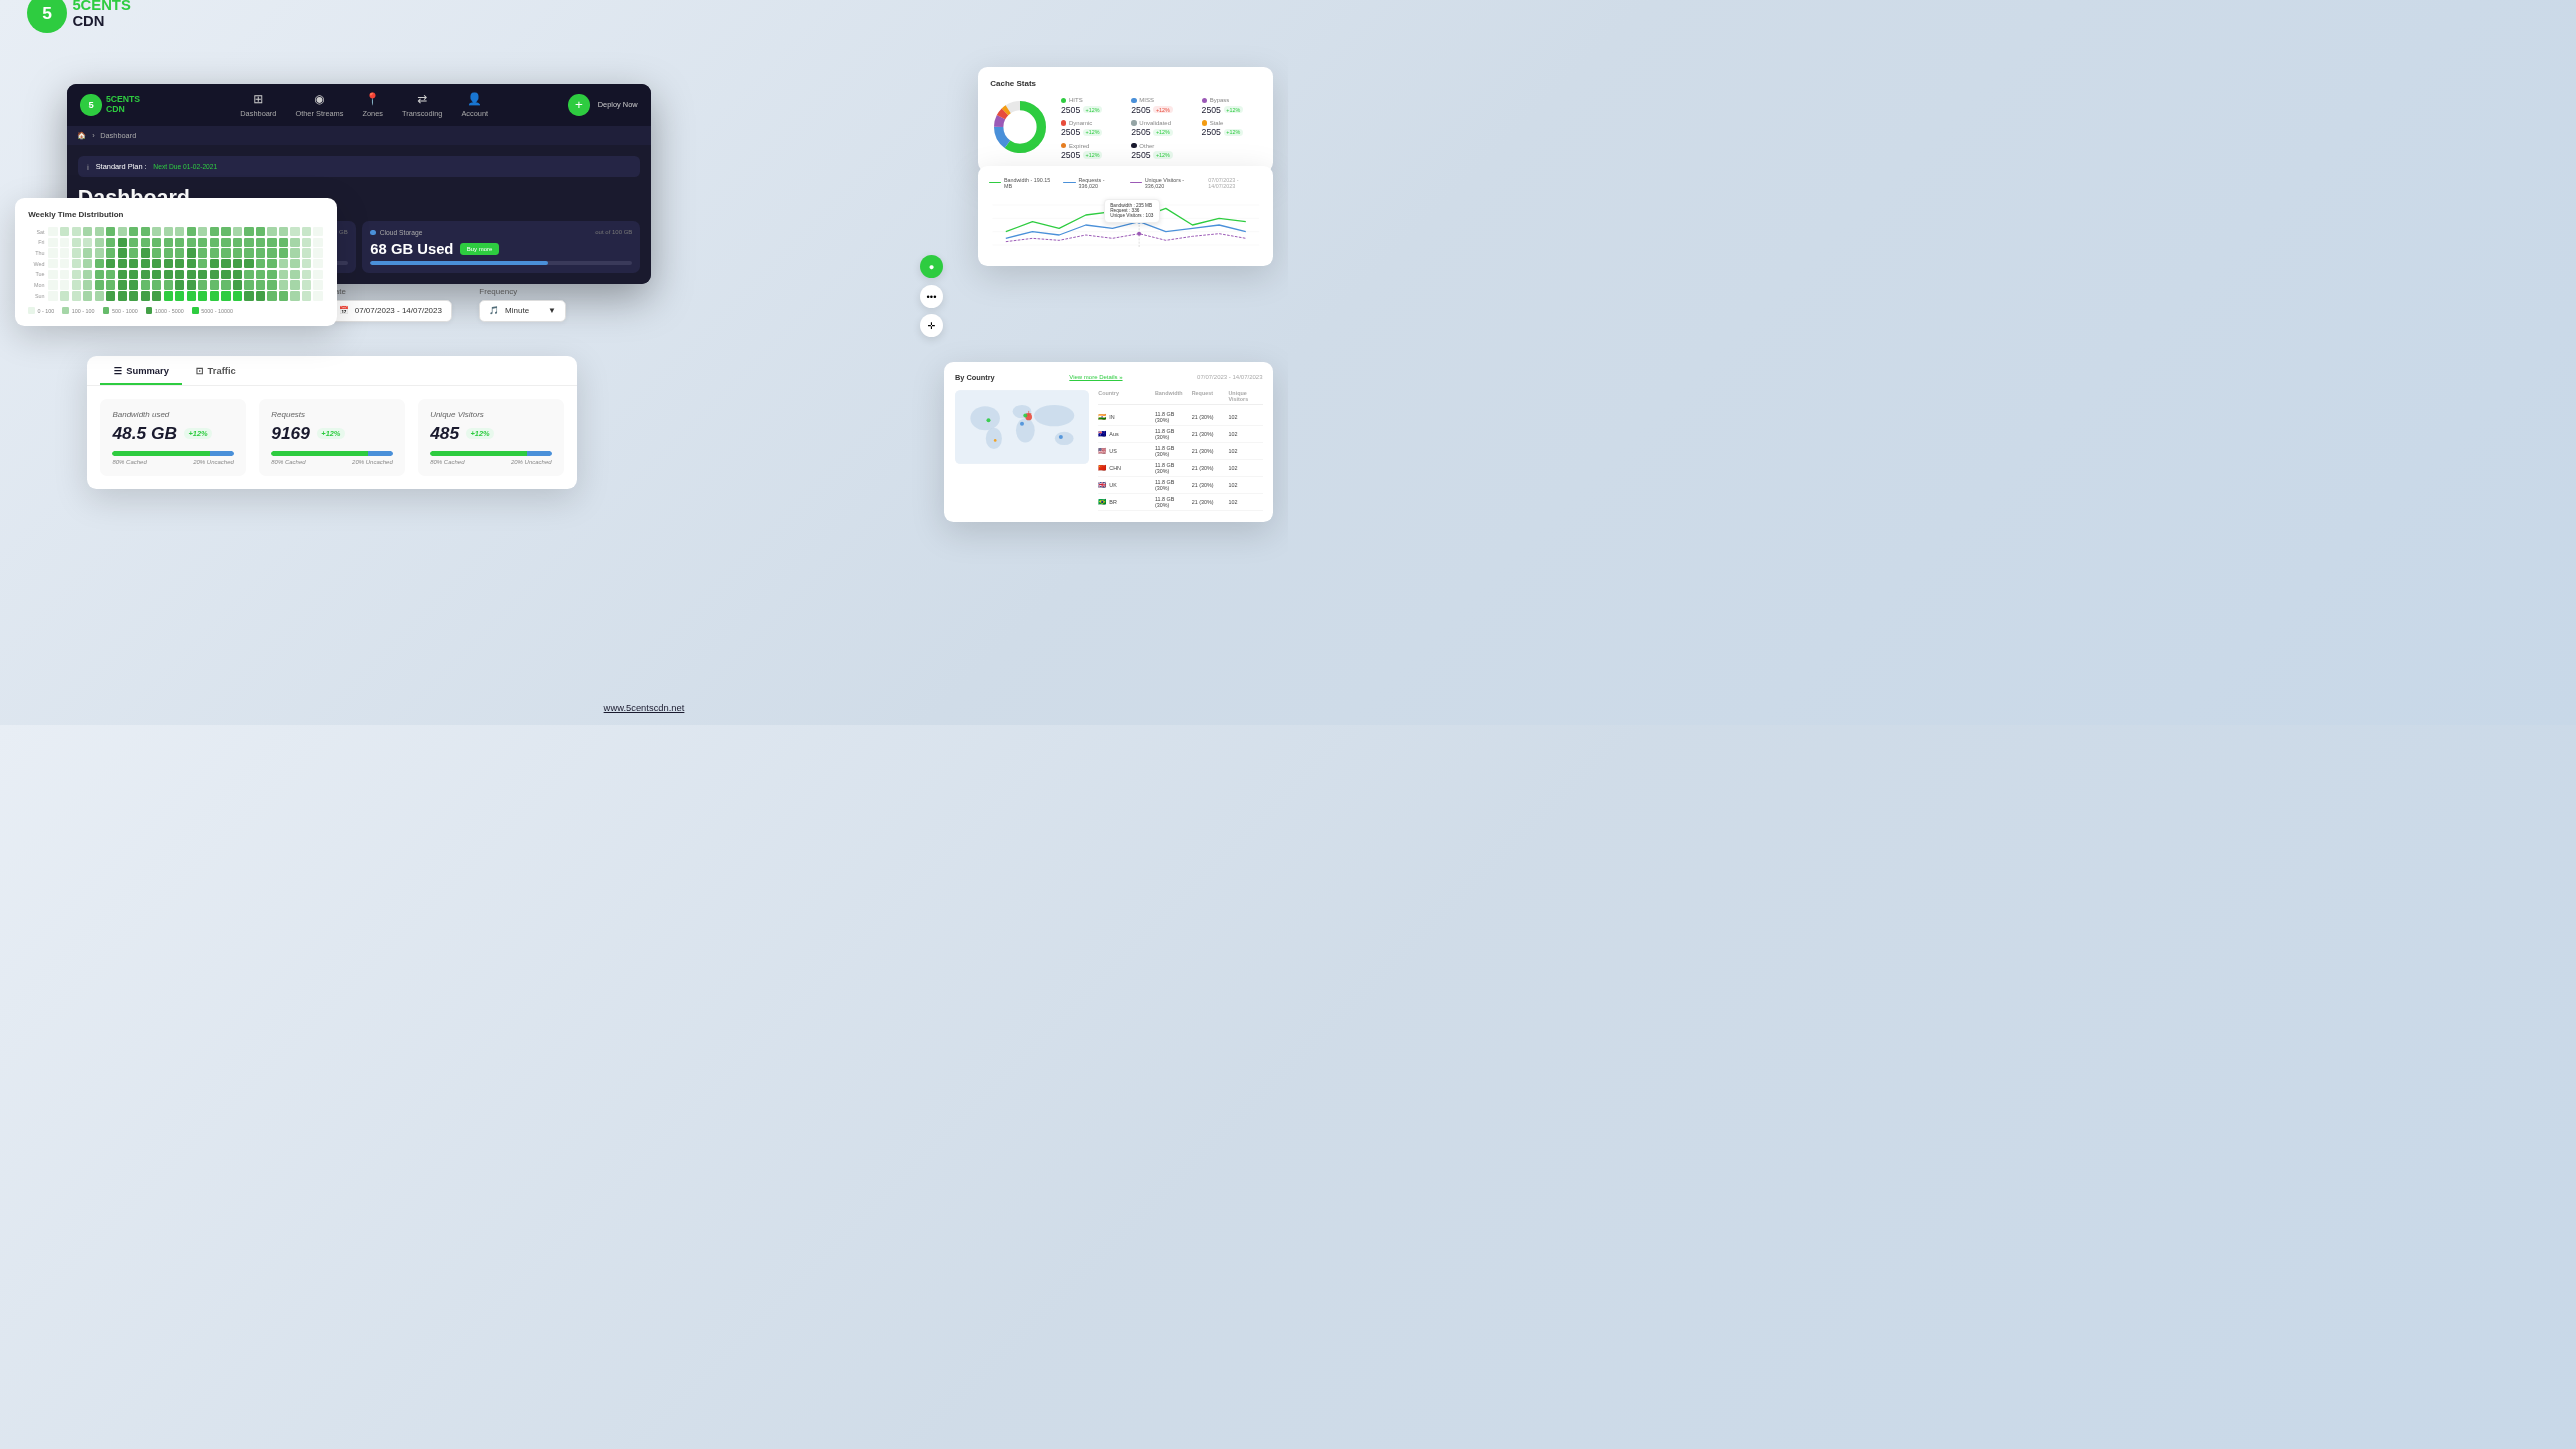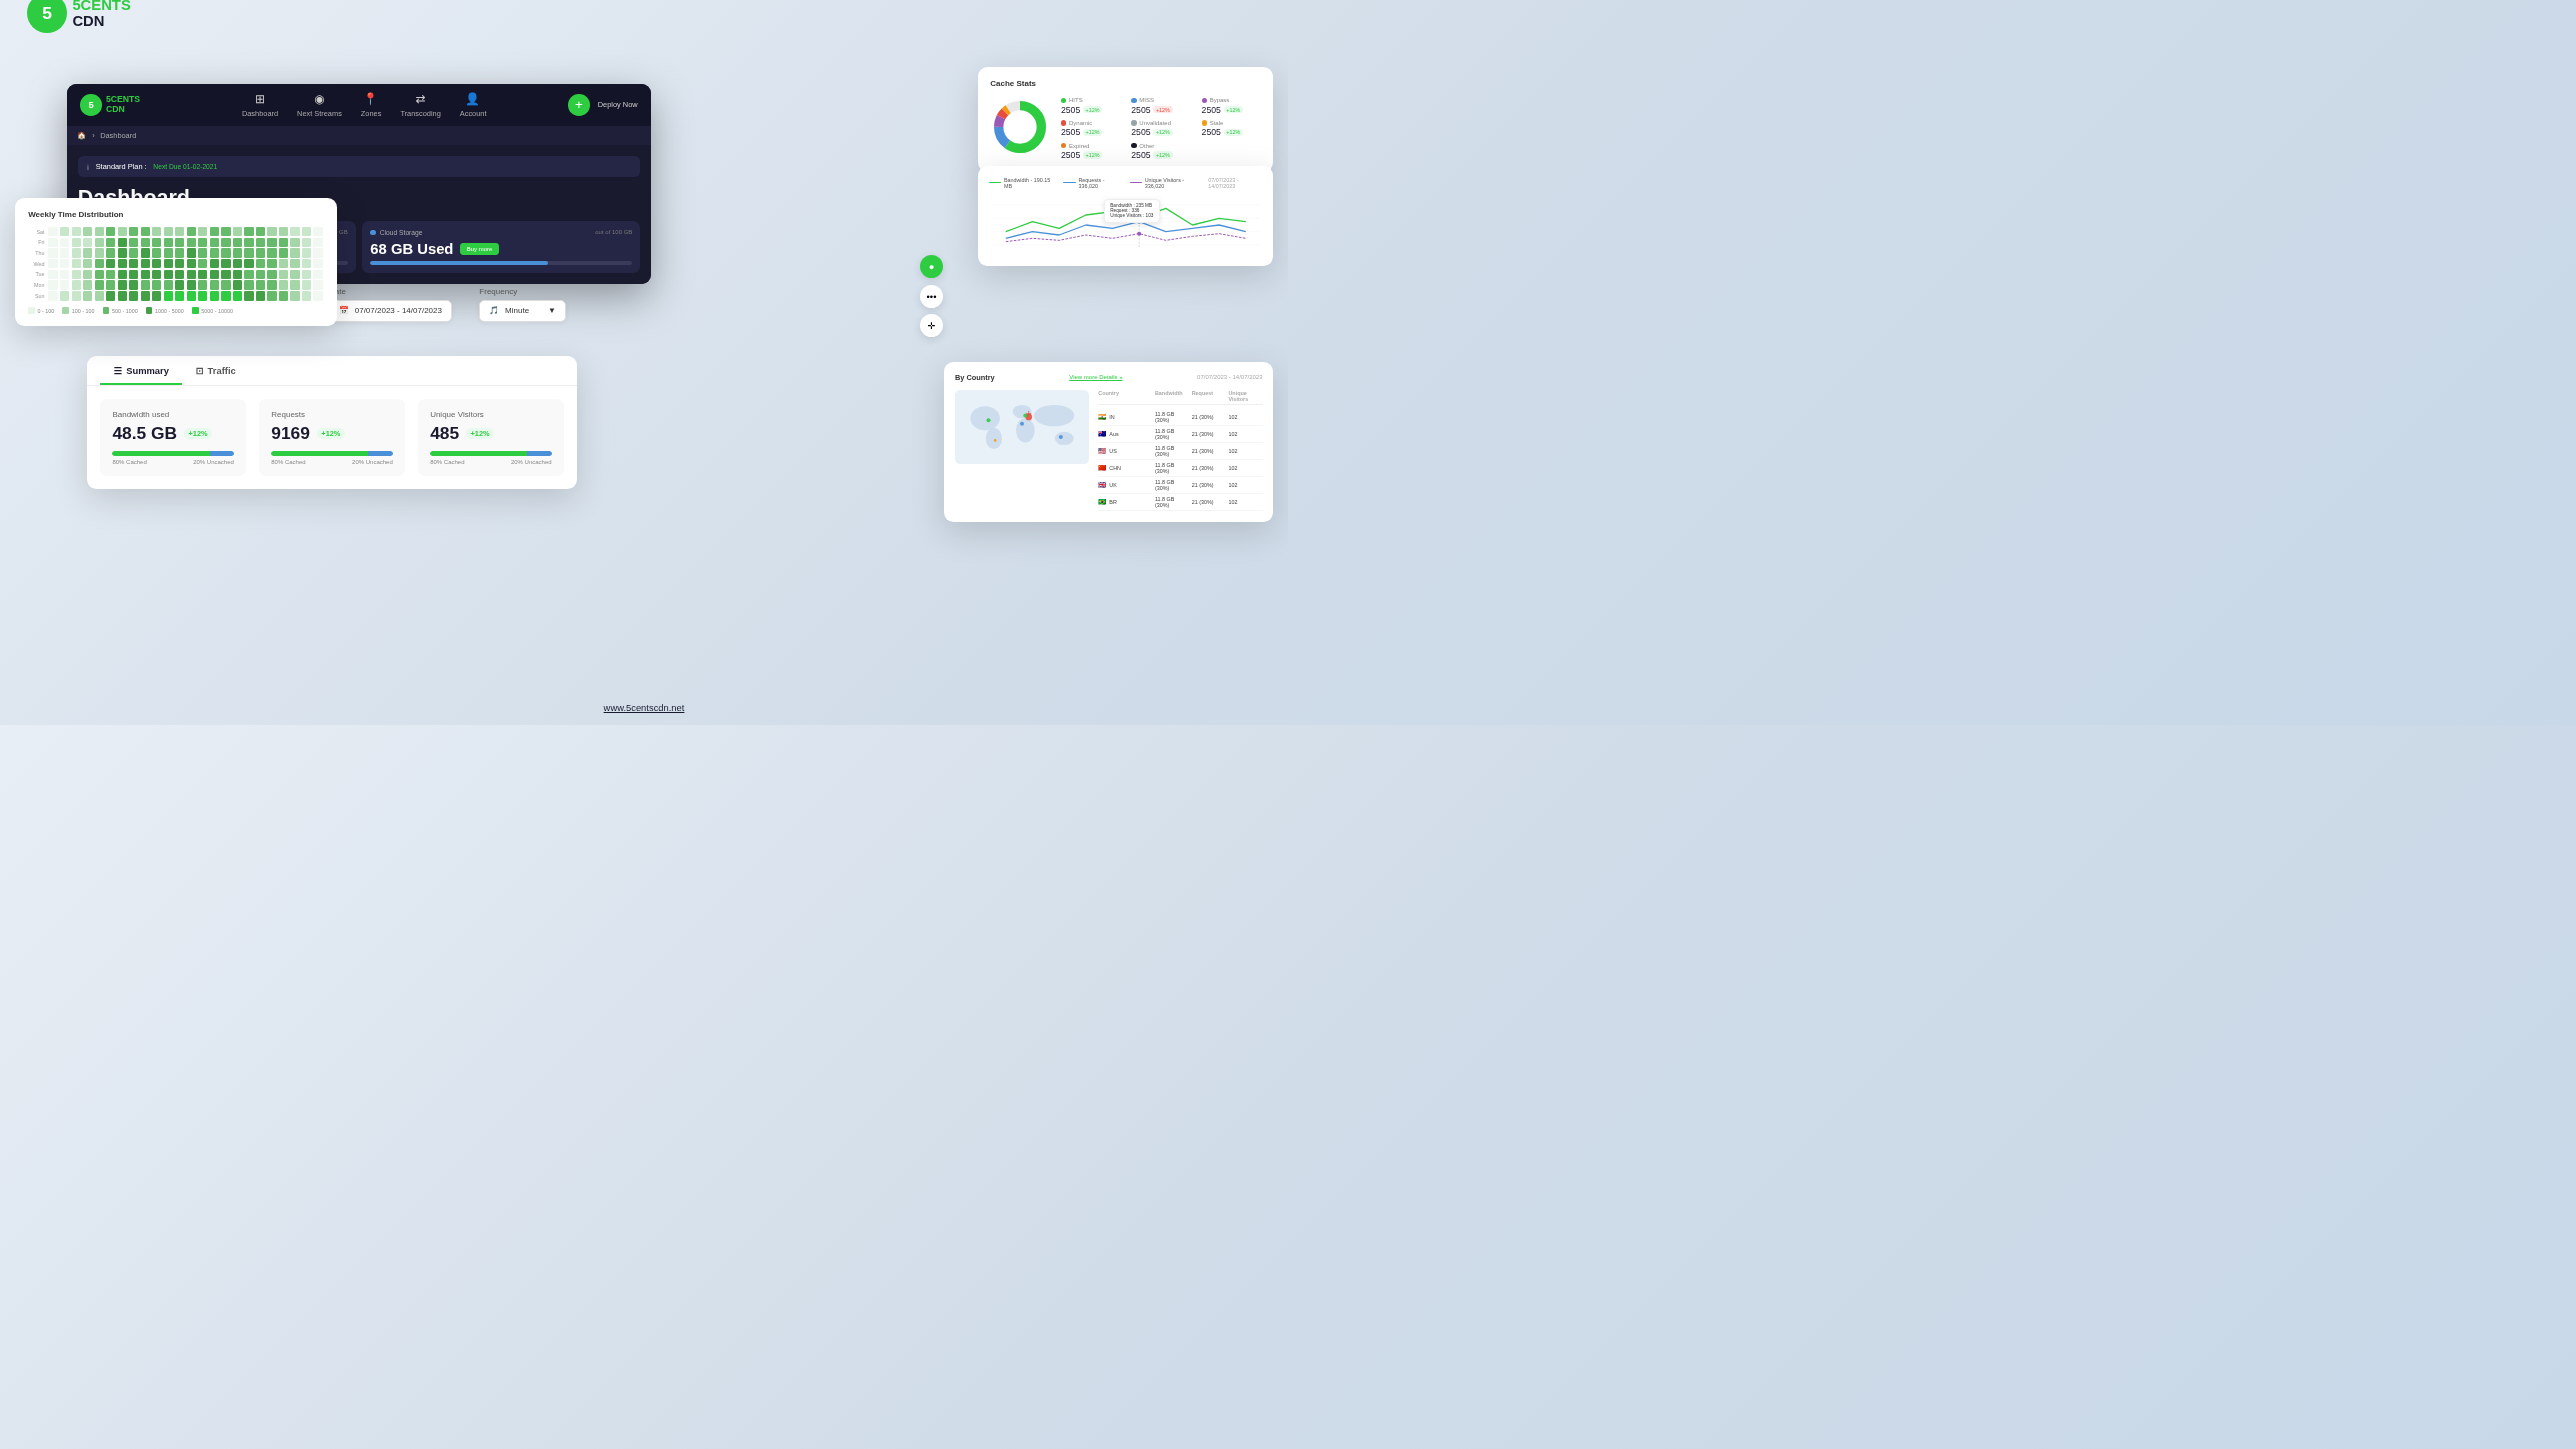--- a/index.html
+++ b/index.html
@@ -305,20 +305,21 @@
       color: #1a1a2e;
       border-bottom-color: #2ecc40;
     }
 
     .tab-icon { font-size: 9.4px; }
 
     .stats-row {
       display: flex;
       padding: 13.4px;
       gap: 13.4px;
+      font-style: italic;
     }
 
     .stat-box {
       flex: 1;
       background: #f9f9f9;
       border-radius: 6.7px;
       padding: 10.7px 12px;
     }
 
     .stat-title {
@@ -661,21 +662,21 @@
         <span>5CENTS</span><br><span>CDN</span>
       </div>
     </div>
     <div class="nav-items">
       <div class="nav-item">
         <span class="nav-icon">⊞</span>
         <span>Dashboard</span>
       </div>
       <div class="nav-item">
         <span class="nav-icon">◉</span>
-        <span>Next Streams</span>
+        <span>Other Streams</span>
       </div>
       <div class="nav-item">
         <span class="nav-icon">📍</span>
         <span>Zones</span>
       </div>
       <div class="nav-item">
         <span class="nav-icon">⇄</span>
         <span>Transcoding</span>
       </div>
       <div class="nav-item">

